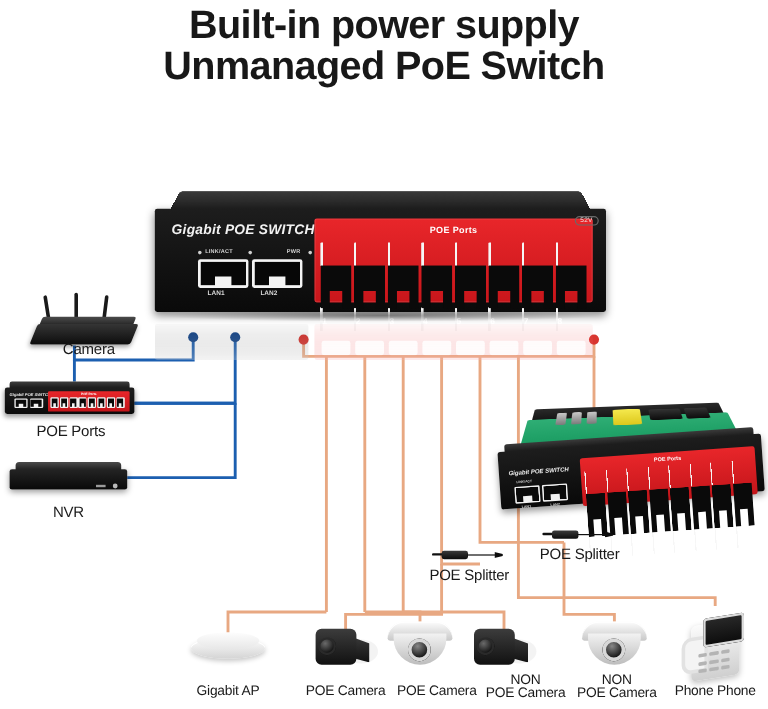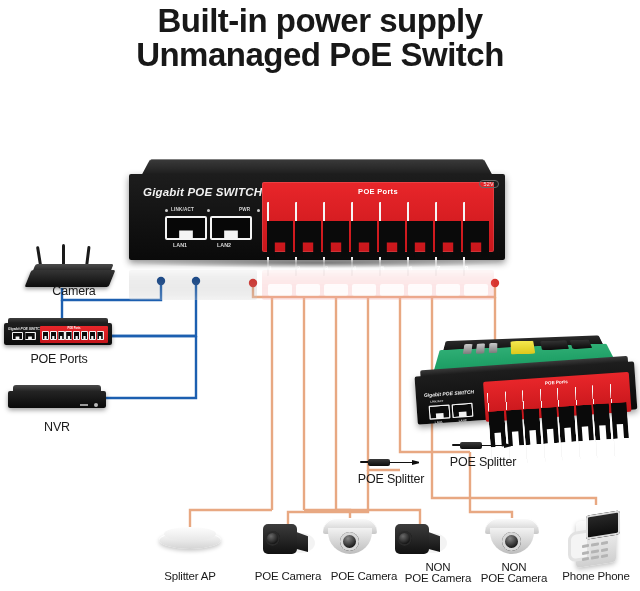--- a/index.html
+++ b/index.html
@@ -496,21 +496,21 @@
         <b></b>
         <b></b>
         <b></b>
         <b></b>
         <b></b>
         <b></b>
         <b></b>
       </span>
   </div>
 
-  <div class="lbl sm" style="left:150px;top:570px;width:80px">Splitter AP</div>
+  <div class="lbl sm" style="left:150px;top:570px;width:80px">Gigabit AP</div>
   <div class="lbl sm" style="left:248px;top:570px;width:80px">POE Camera</div>
   <div class="lbl sm" style="left:324px;top:570px;width:80px">POE Camera</div>
   <div class="lbl sm" style="left:398px;top:561px;width:80px">NON</div>
   <div class="lbl sm" style="left:398px;top:572px;width:80px">POE Camera</div>
   <div class="lbl sm" style="left:474px;top:561px;width:80px">NON</div>
   <div class="lbl sm" style="left:474px;top:572px;width:80px">POE Camera</div>
   <div class="lbl sm" style="left:556px;top:570px;width:80px">Phone Phone</div>
 
 </div>
 

